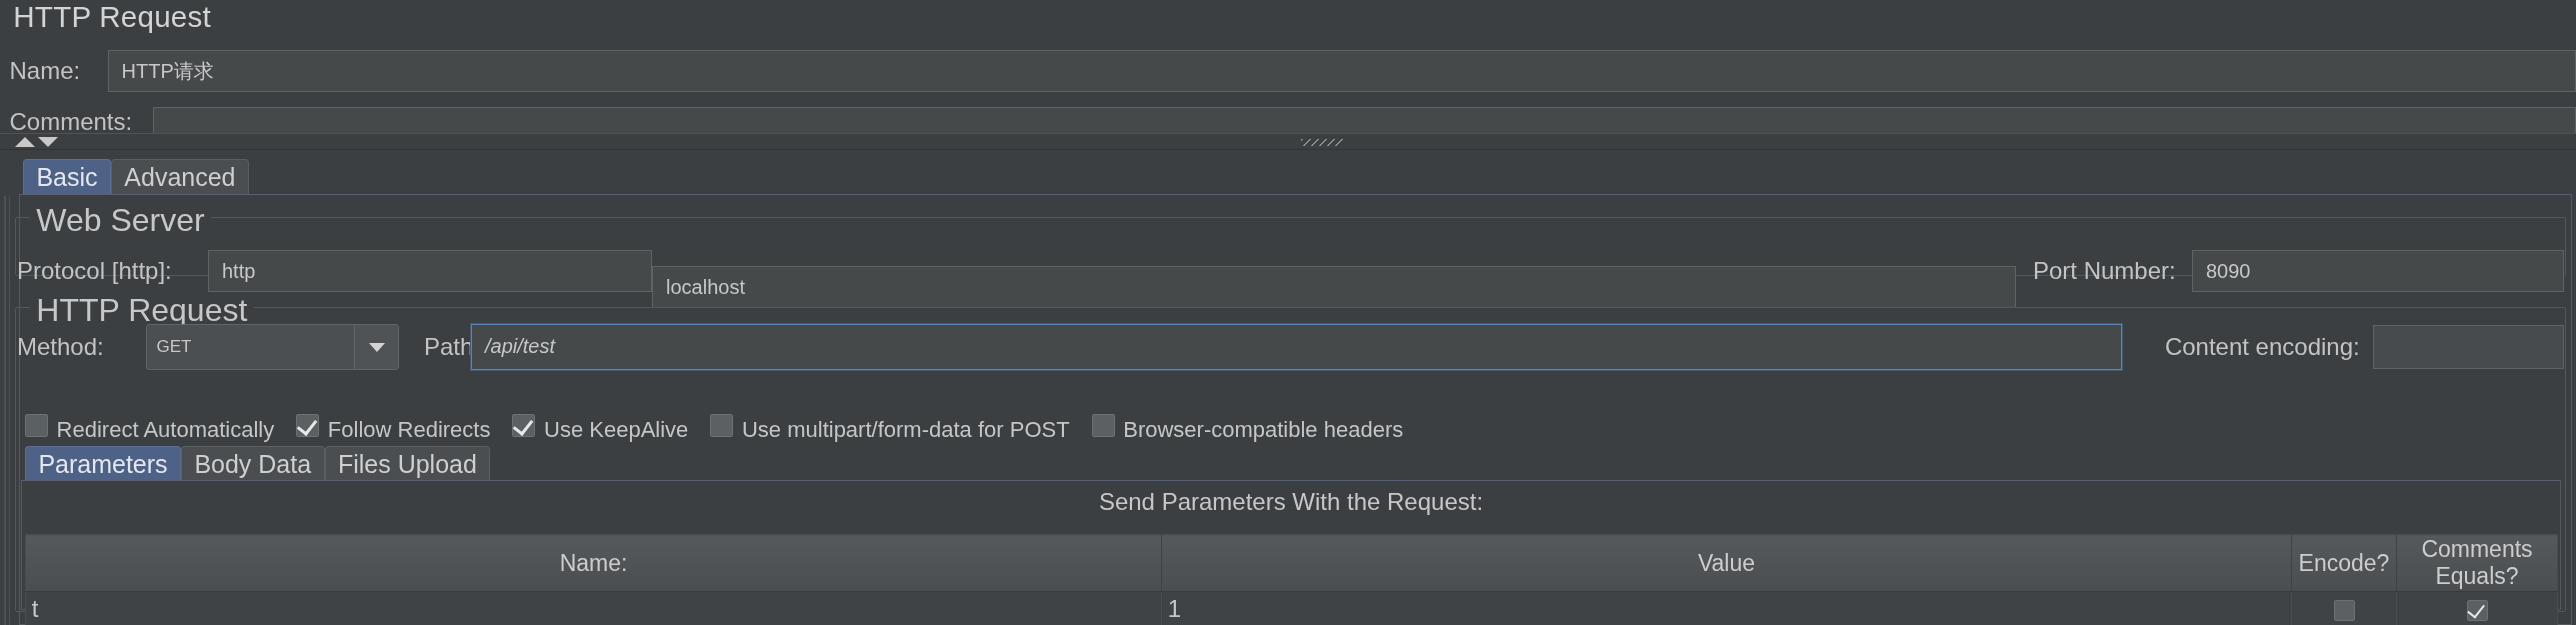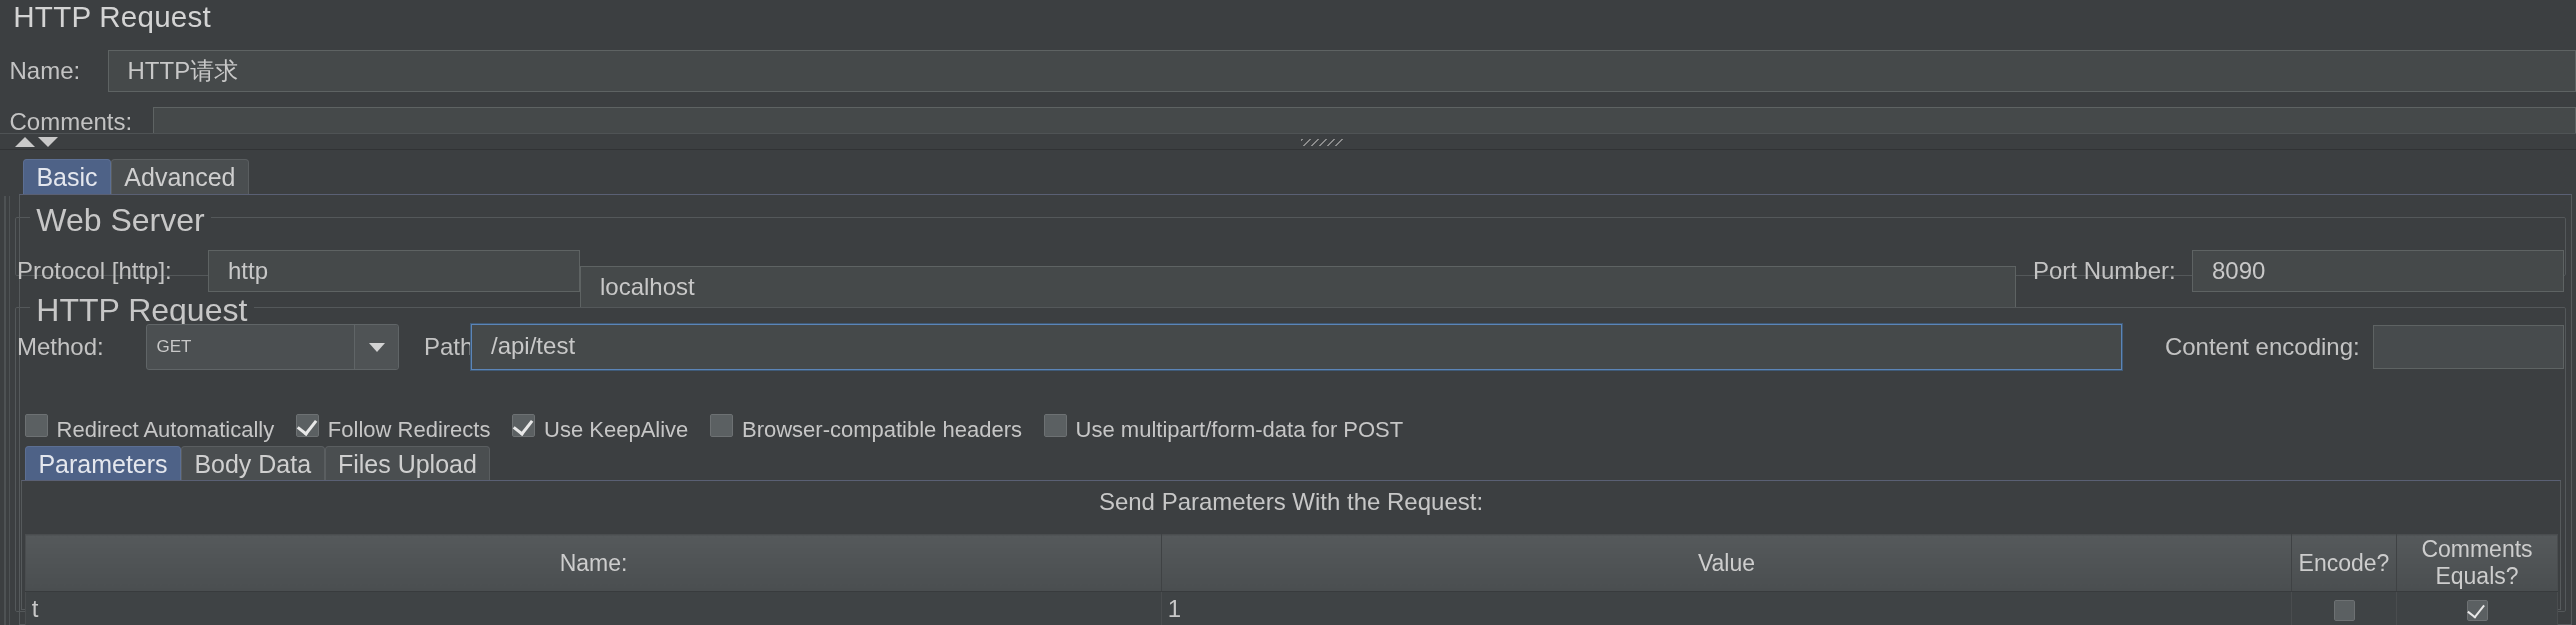--- a/index.html
+++ b/index.html
@@ -19,22 +19,22 @@
   
   .row { display: flex; align-items: center; }
   .lbl { color: #c3c3c3; white-space: nowrap; }
 
   .field {
     background: #45494a;
     border: 1px solid #5e6363;
     color: #c8c8c8;
     height: 42px;
     line-height: 40px;
-    padding: 0 19px;
-    font-size: 24px;
+    padding: 0 13px;
+    font-size: 20px;
     font-family: "Liberation Sans", sans-serif;
     overflow: hidden;
     white-space: nowrap;
   }
   .field.focused {
     border: 1.9px solid #5b85b8;
     box-shadow: 0 0 0 1px #3f5a77;
   }
 
   
@@ -118,21 +118,21 @@
     color: #c7c7c7;
     white-space: nowrap;
   }
 
   #web-server-group { left: 15.3px; top: 217px; width: 2551px; height: 59px; }
   #http-request-group { left: 15.3px; top: 307px; width: 2551px; height: 305px; }
 
   
   #ws-row { position: absolute; left: 17px; top: 234px; width: 2547px; }
   #protocol-label { width: 191px; }
-  #protocol-field { width: 372px; }
+  #protocol-field { width: 444px; }
   #server-label { padding-left: 17px; width: 248px; }
   #server-field { flex: 1; margin-top: 32px; }
   #port-label { padding-left: 17px; width: 176px; }
   #port-field { width: 372px; }
 
   
   #mp-row { position: absolute; left: 17px; top: 324px; width: 2547px; }
   #method-label { width: 129px; }
   .combo {
     position: relative;
@@ -154,21 +154,21 @@
     border-radius: 0 2.9px 2.9px 0;
   }
   .combo .combo-arrow i {
     width:0; height:0;
     border-left: 8.6px solid transparent;
     border-right: 8.6px solid transparent;
     border-top: 9.5px solid #d3d3d3;
     display:block;
   }
   #path-label { padding-left: 25px; width: 72px; }
-  #path-field { flex: 1; height: 46px; line-height: 42px; }
+  #path-field { flex: 1; height: 46px; line-height: 42px; font-style: italic; }
   #content-enc-label { padding-left: 7px; width: 238px; text-align: right; }
   #content-enc-field { width: 191px; height: 44px; margin-left: 13.3px; background:#474b4d; }
 
   
   #cb-row { position: absolute; left: 25px; top: 408px; display: flex; align-items: center; }
   .cbwrap { display: flex; align-items: center; margin-right: 22px; }
   .cbox {
     width: 23px; height: 23px;
     background: #5b6062;
     border: 1px solid #6d7173;
@@ -321,25 +321,25 @@
   <label class="cbwrap">
     <span class="cbox checked"></span>
     <span class="cblabel">Follow Redirects</span>
   </label>
   <label class="cbwrap">
     <span class="cbox checked"></span>
     <span class="cblabel">Use KeepAlive</span>
   </label>
   <label class="cbwrap">
     <span class="cbox"></span>
+    <span class="cblabel">Use multipart/form-data for POST</span>
+  </label>
+  <label class="cbwrap">
+    <span class="cbox"></span>
     <span class="cblabel">Browser-compatible headers</span>
-  </label>
-  <label class="cbwrap">
-    <span class="cbox"></span>
-    <span class="cblabel">Use multipart/form-data for POST</span>
   </label>
 </div>
 
 <div id="inner-tabs">
   <div class="tab sel">Parameters</div>
   <div class="tab">Body Data</div>
   <div class="tab">Files Upload</div>
 </div>
 <div id="inner-tab-panel"></div>
 <div id="send-params-title">Send Parameters With the Request:</div>

